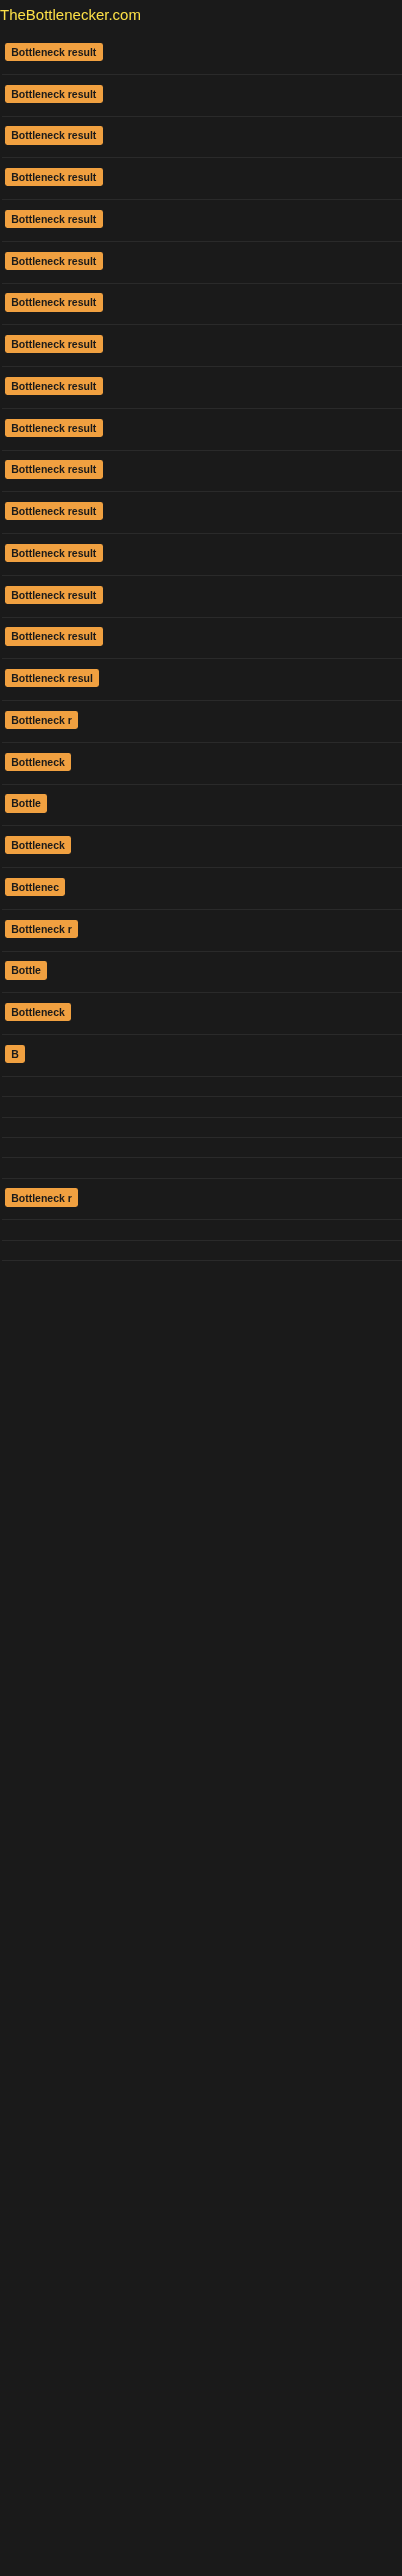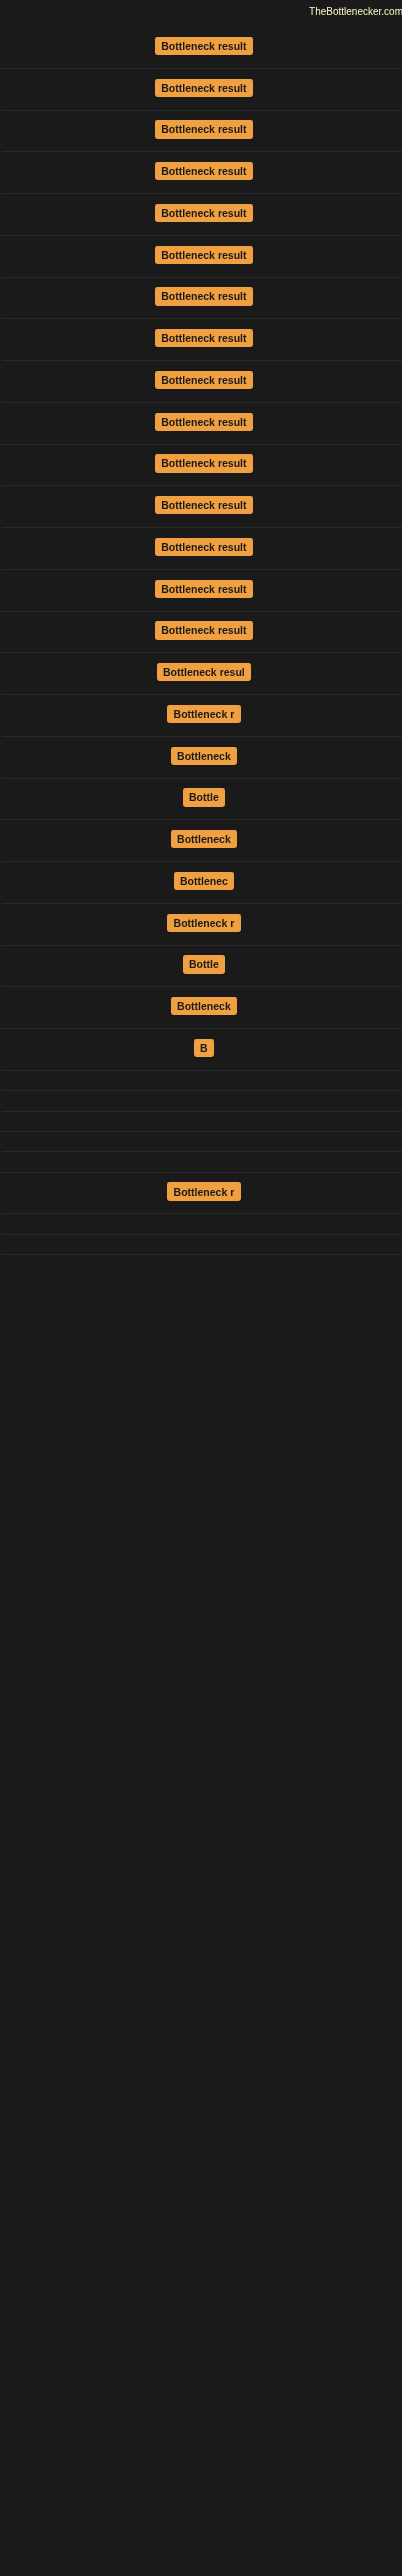--- a/index.html
+++ b/index.html
@@ -10,31 +10,30 @@
 
     body {
       background-color: #1a1a1a;
       width: 403px;
       min-height: 2576px;
       font-family: Arial, sans-serif;
       position: relative;
     }
 
     .site-title {
-      text-align: right;
-      color: #fef9c3;
-      font-size: 10px;
+      text-align: left;
+      color: #fde047;
+      font-size: 15px;
       padding: 6.4px 0 9.7px 0;
       font-weight: normal;
     }
 
     .bottleneck-item {
       position: relative;
       margin-bottom: 0;
-      text-align: center;
     }
 
     .bottleneck-badge {
       display: inline-block;
       background-color: #f0a040;
       color: #1a1a1a;
       font-size: 10.5px;
       font-weight: bold;
       padding: 3.2px 6.4px;
       border-radius: 2.4px;

